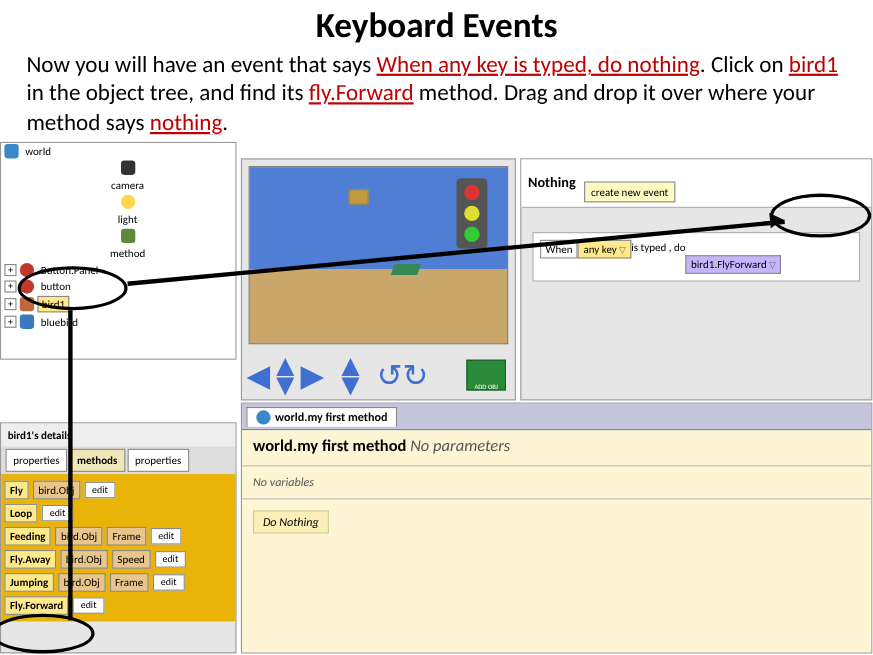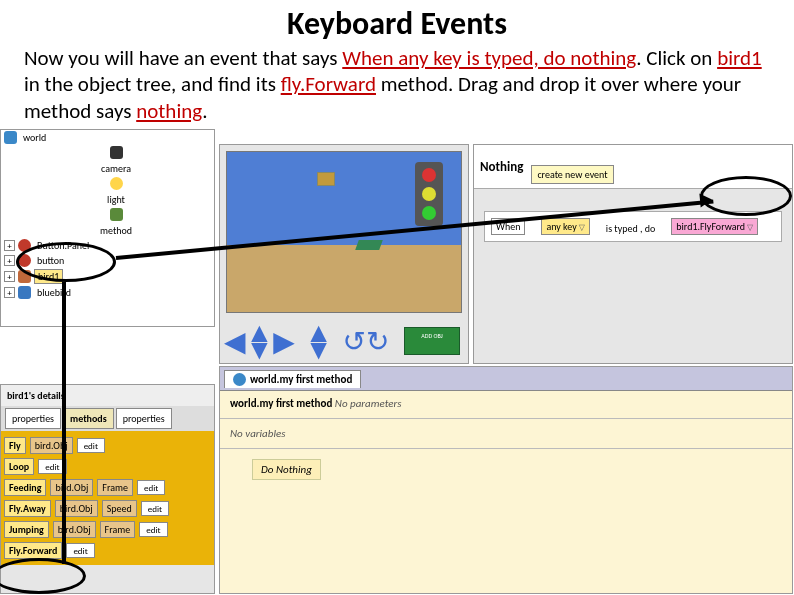--- a/index.html
+++ b/index.html
@@ -23,50 +23,50 @@
   .tree-label { padding: 0 3px; }
   .sel { background: #ffe98a; border: 1px solid #888; }
   .scene { left: 219px; top: 144px; width: 250px; height: 220px; background: #e6e6e6; border: 1px solid #999; }
   .viewport { position: absolute; left: 6px; top: 6px; width: 236px; height: 162px; background: linear-gradient(#4f7ed4 0 58%, #c9a76a 58% 100%); border: 1px solid #777; }
   .traffic-light { position: absolute; right: 18px; top: 10px; width: 28px; height: 64px; background: #555; border-radius: 4px; display: flex; flex-direction: column; align-items: center; justify-content: space-around; padding: 4px 0; }
   .tl-bulb { width: 14px; height: 14px; border-radius: 50%; }
   .tl-red { background: #d33; } .tl-yellow { background: #dd3; } .tl-green { background: #3c3; }
   .heli { position: absolute; left: 130px; top: 88px; width: 24px; height: 10px; background: #385; transform: skewX(-20deg); }
   .flag { position: absolute; left: 90px; top: 20px; width: 18px; height: 14px; background: #c29a3d; border: 1px solid #886; }
   .arrows { position: absolute; left: 4px; bottom: 4px; display: flex; align-items: center; font-size: 28px; color: #3f6fd1; }
-  .add-btn { position: absolute; right: 8px; bottom: 8px; width: 56px; height: 28px; background: #2a8a3a; color: #fff; font-size: 6px; text-align: center; padding-top: 4px; border: 1px solid #1a5a2a; }
+  .add-btn { position: absolute; right: 8px; bottom: 8px; width: 36px; height: 28px; background: #2a8a3a; color: #fff; font-size: 6px; text-align: center; padding-top: 20px; border: 1px solid #1a5a2a; }
   .events-panel { left: 473px; top: 144px; width: 320px; height: 220px; background: #e6e6e6; border: 1px solid #999; }
   .events-head { display: flex; align-items: center; gap: 8px; padding: 4px 6px; background: #fff; border-bottom: 1px solid #aaa; }
   .events-title { font-weight: bold; font-size: 13px; }
   .tile { font-size: 10px; padding: 2px 5px; border: 1px solid #888; background: #fef9c3; margin-top: 16px; }
-  .event-row { margin: 22px 10px; padding: 6px; background: #fff; border: 1px solid #aaa; display: flex; align-items: flex-end; gap: 16px; font-size: 10px; }
+  .event-row { margin: 22px 10px; padding: 6px; background: #fff; border: 1px solid #aaa; display: flex; align-items: flex-start; gap: 0; font-size: 10px; }
   .token { padding: 1px 4px; border: 1px solid #888; }
   .tok-yellow { background: #ffe98a; }
-  .tok-orange { background: #f9a8d4; }
+  .tok-orange { background: #c4b5fd; margin-top: 14px; }
   .tok-white { background: #fff; }
   .dropdown-caret { font-size: 8px; margin-left: 2px; color: #666; }
   .details { left: 0; top: 384px; width: 215px; height: 210px; background: #e6e6e6; border: 1px solid #999; font-size: 10px; }
   .details-title { padding: 4px 6px; font-weight: bold; background: #eee; }
   .tab-row { display: flex; gap: 2px; padding: 2px 4px; background: #ddd; }
   .tab { padding: 3px 6px; border: 1px solid #888; background: #fff; font-size: 10px; }
   .tab.active { background: #efe7b8; font-weight: bold; }
   .method-list { padding: 4px 3px; background: #eab308; }
   .method-row { display: flex; align-items: center; gap: 4px; padding: 2px 0; }
   .method-name { background: #ffe98a; border: 1px solid #888; padding: 1px 4px; font-weight: bold; }
   .param { background: #e8c58a; border: 1px solid #888; padding: 1px 4px; }
   .edit-btn { background: #fff; border: 1px solid #888; padding: 1px 6px; font-size: 9px; }
   .editor { left: 219px; top: 366px; width: 574px; height: 228px; background: #e6e6e6; border: 1px solid #999; font-size: 11px; }
   .editor-tabbar { position: relative; background: #c5c5de; border-bottom: 1px solid #888; height: 24px; }
   .editor-tab { position: absolute; left: 4px; top: 3px; background: #fff; border: 1px solid #888; border-bottom: none; padding: 2px 8px; display: flex; align-items: center; gap: 4px; font-weight: bold; }
   .editor-body { background: #fdf5d4; height: calc(100% - 24px); padding: 6px 10px; }
-  .editor-sig { font-size: 11px; padding-bottom: 4px; }
+  .editor-sig { font-size: 15px; padding-bottom: 4px; }
   .editor-sig .italic { font-style: italic; color: #555; }
   .hr { border-top: 1px solid #bbb; margin: 4px -10px; }
   .novar { font-style: italic; color: #555; padding: 4px 0; }
-  .donothing { background: #fdefb8; border: 1px solid #cc9; padding: 3px 8px; font-style: italic; width: fit-content; margin-top: 10px; margin-left: 22px; }
+  .donothing { background: #fdefb8; border: 1px solid #cc9; padding: 3px 8px; font-style: italic; width: fit-content; margin-top: 10px; }
   .ellipse { position: absolute; border: 3px solid #000; border-radius: 50%; background: transparent; pointer-events: none; }
   .ellipse1 { left: 16px; top: 242px; width: 100px; height: 40px; }
   .ellipse2 { left: 700px; top: 176px; width: 92px; height: 40px; }
   .ellipse3 { left: -8px; top: 558px; width: 94px; height: 36px; }
   .arrow-line { position: absolute; background: #000; transform-origin: 0 50%; pointer-events: none; }
   .arrow-head { position: absolute; width: 0; height: 0; border-left: 12px solid #000; border-top: 7px solid transparent; border-bottom: 7px solid transparent; pointer-events: none; }
   .line1 { left: 62px; top: 282px; width: 4px; height: 282px; }
   .line2 { left: 116px; top: 256px; width: 600px; height: 4px; transform: rotate(-5.4deg); }
 </style>
 </head>

